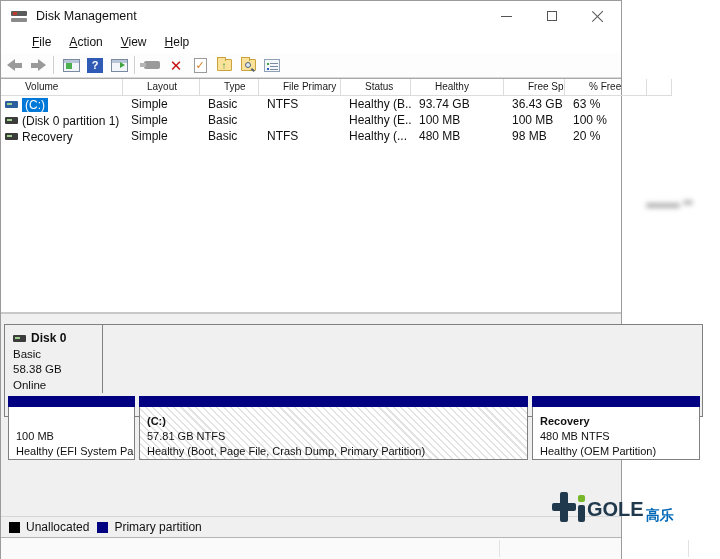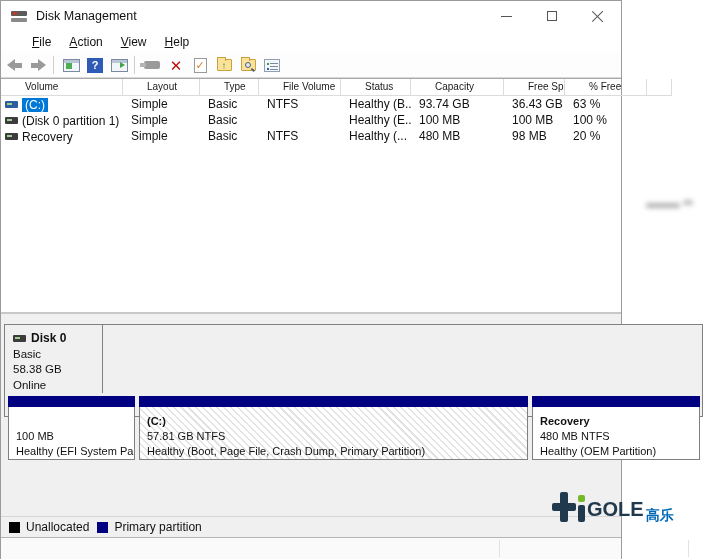--- a/index.html
+++ b/index.html
@@ -201,23 +201,23 @@
           <i></i>
         </span>
       </div>
   </div>
 
   <div id="volume-list">
     <div class="vgrid vheader">
       <div class="cell">Volume</div>
       <div class="cell">Layout</div>
       <div class="cell">Type</div>
-      <div class="cell">File Volume</div>
+      <div class="cell">File Primary</div>
       <div class="cell">Status</div>
-      <div class="cell">Capacity</div>
+      <div class="cell">Healthy</div>
       <div class="cell">Free Sp...</div>
       <div class="cell">% Free</div>
       <div class="cell"></div>
     </div>
 
     <div class="vgrid vrow">
       <div class="cell vol-cell">
           <span class="vol-icon sel"></span>
           <span class="vol-name hl">(C:)</span>
         </div>

